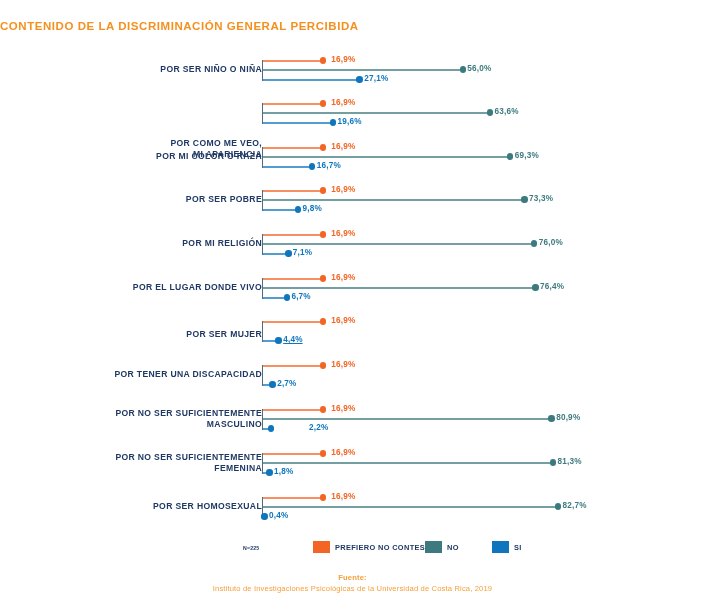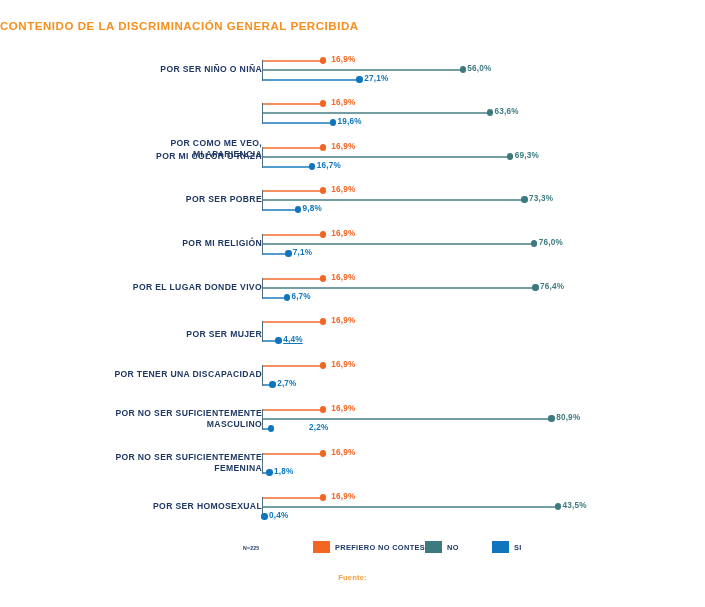--- a/index.html
+++ b/index.html
@@ -324,38 +324,43 @@
       </div>
       <div class="group" style="top: 396px; height: 40px;">
         <div class="cat-label" style="top: 11.5px;">POR NO SER SUFICIENTEMENTE
 FEMENINA</div>
         <div class="baseline" style="top: 13px; height: 21px;"></div>
         <div class="row" style="top: 9px; width: 120.299px;">
           <div class="stem" style="width: 60.2992px; background: rgb(242, 101, 34); opacity: 0.72;"></div>
           <div class="dot" style="left: 57.0992px; background: rgb(242, 101, 34);"></div>
           <div class="val" style="left: 68.2992px; color: rgb(242, 101, 34);">16,9%</div>
         </div>
+        <div class="row" style="top: 18px; width: 350.078px;">
+          <div class="stem" style="width: 290.078px; background: rgb(61, 122, 127); opacity: 0.72;"></div>
+          <div class="dot" style="left: 286.878px; background: rgb(61, 122, 127);"></div>
+          <div class="val" style="left: 294.578px; color: rgb(61, 122, 127);">81,3%</div>
+        </div>
         <div class="row" style="top: 28px; width: 66.4224px;">
           <div class="stem" style="width: 6.4224px; background: rgb(15, 118, 190); opacity: 0.72;"></div>
           <div class="dot" style="left: 3.2224px; background: rgb(15, 118, 190);"></div>
           <div class="val" style="left: 10.9224px; color: rgb(15, 118, 190);">1,8%</div>
         </div>
       </div>
       <div class="group" style="top: 440px; height: 40px;">
         <div class="cat-label" style="top: 17.25px;">POR SER HOMOSEXUAL</div>
         <div class="baseline" style="top: 13px; height: 21px;"></div>
         <div class="row" style="top: 9px; width: 120.299px;">
           <div class="stem" style="width: 60.2992px; background: rgb(242, 101, 34); opacity: 0.72;"></div>
           <div class="dot" style="left: 57.0992px; background: rgb(242, 101, 34);"></div>
           <div class="val" style="left: 68.2992px; color: rgb(242, 101, 34);">16,9%</div>
         </div>
         <div class="row" style="top: 18px; width: 355.074px;">
           <div class="stem" style="width: 295.074px; background: rgb(61, 122, 127); opacity: 0.72;"></div>
           <div class="dot" style="left: 291.874px; background: rgb(61, 122, 127);"></div>
-          <div class="val" style="left: 299.574px; color: rgb(61, 122, 127);">43,5%</div>
+          <div class="val" style="left: 299.574px; color: rgb(61, 122, 127);">82,7%</div>
         </div>
         <div class="row" style="top: 28px; width: 61.4272px;">
           <div class="stem" style="width: 1.4272px; background: rgb(15, 118, 190); opacity: 0.72;"></div>
           <div class="dot" style="left: -1.7728px; background: rgb(15, 118, 190);"></div>
           <div class="val" style="left: 5.9272px; color: rgb(15, 118, 190);">0,4%</div>
         </div>
       </div>
     </div>
 
   <div class="legend" id="legend">
@@ -369,15 +374,16 @@
         <div class="legend-text">NO</div>
       </div>
       <div class="legend-item" style="left: 492px;">
         <div class="legend-swatch" style="background: rgb(15, 118, 190);"></div>
         <div class="legend-text">SI</div>
       </div>
     </div>
 
   <div class="footer">
     <div class="f-line1">Fuente:</div>
+    <div class="f-line2">Instituto de Investigaciones Psicológicas de la Universidad de Costa Rica, 2019</div>
   </div>
 
 </div>
 
 </body></html>

